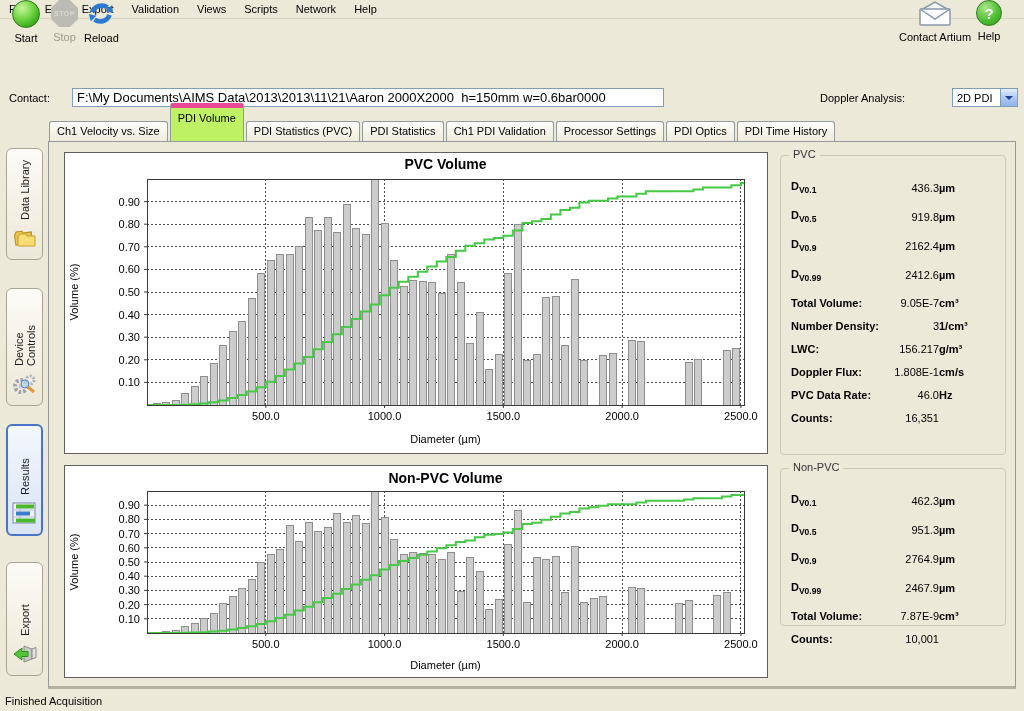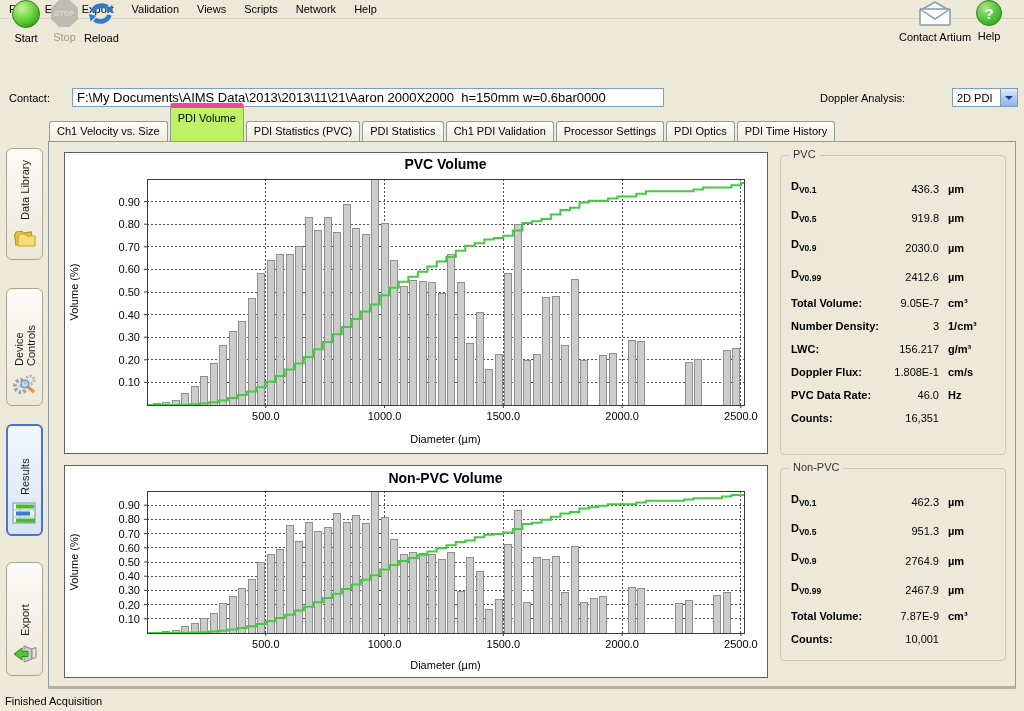--- a/index.html
+++ b/index.html
@@ -39,27 +39,27 @@
 
   
   .content{position:absolute;left:48px;top:141px;width:968px;height:548px;background:#ece9d8;border:1px solid #919b9c;border-bottom:3px solid #b5b19e}
   .chartbox{position:absolute;background:#fff;border:1px solid #5f5f5f}
   #chartbox1{left:15px;top:10px;width:704px;height:302px}
   #chartbox2{left:15px;top:323px;width:704px;height:213px}
 
   .groupbox{position:absolute;border:1px solid #cdc9ba;border-radius:4px}
   .groupbox .legend{position:absolute;top:-8px;left:8px;background:#ece9d8;padding:0 4px;color:#333}
   #gb-pvc{left:731px;top:13px;width:226px;height:300px}
-  #gb-nonpvc{left:731px;top:326px;width:226px;height:193px}
+  #gb-nonpvc{left:731px;top:326px;width:226px;height:158px}
   .gb-body{position:absolute;left:10px;right:6px;top:24px}
-  .srow{display:flex;align-items:flex-end;margin-bottom:11px}
+  .srow{display:flex;align-items:center;margin-bottom:11px}
   .srow.drow{margin-bottom:14px}
   .sl{font-weight:bold;flex:0 0 98px;white-space:nowrap}
   .sv{flex:0 0 50px;text-align:right;white-space:nowrap}
-  .su{font-weight:bold;margin-left:9px;white-space:nowrap}
+  .su{font-weight:bold;white-space:nowrap}
   .dsub{font-weight:bold;font-size:8.5px}
 
   .statusbar{position:absolute;left:0;top:692px;width:100%;height:19px;padding:3px 5px}
 
   svg text{font-family:"Liberation Sans",sans-serif;font-size:11px;fill:#000}
   svg .ctitle{font-size:14px;font-weight:bold}
 </style>
 </head>
 <body>
 
@@ -396,21 +396,21 @@
           <span class="sv">436.3</span>
           <span class="su">µm</span>
         </div>
         <div class="srow drow">
           <span class="sl"><span style="font-weight: bold;">D</span><sub class="dsub">V0.5</sub></span>
           <span class="sv">919.8</span>
           <span class="su">µm</span>
         </div>
         <div class="srow drow">
           <span class="sl"><span style="font-weight: bold;">D</span><sub class="dsub">V0.9</sub></span>
-          <span class="sv">2030.0</span>
+          <span class="sv">2162.4</span>
           <span class="su">µm</span>
         </div>
         <div class="srow drow">
           <span class="sl"><span style="font-weight: bold;">D</span><sub class="dsub">V0.99</sub></span>
           <span class="sv">2412.6</span>
           <span class="su">µm</span>
         </div>
         <div class="srow">
           <span class="sl">Total Volume:</span>
           <span class="sv">9.05E-7</span>

